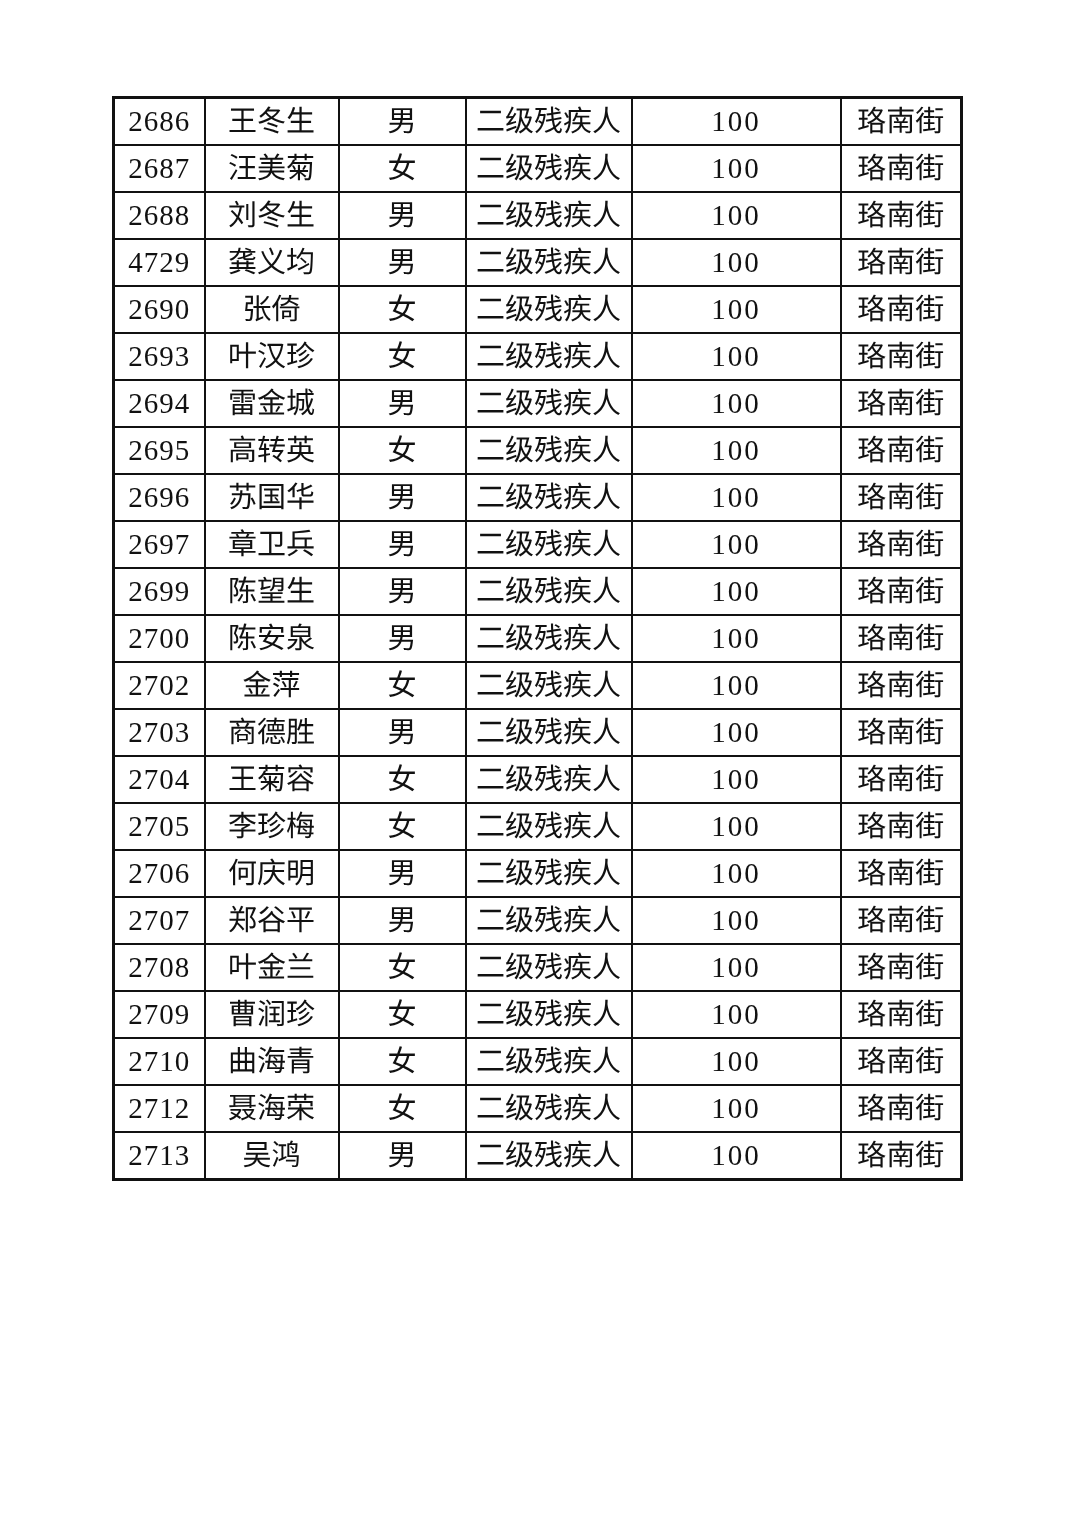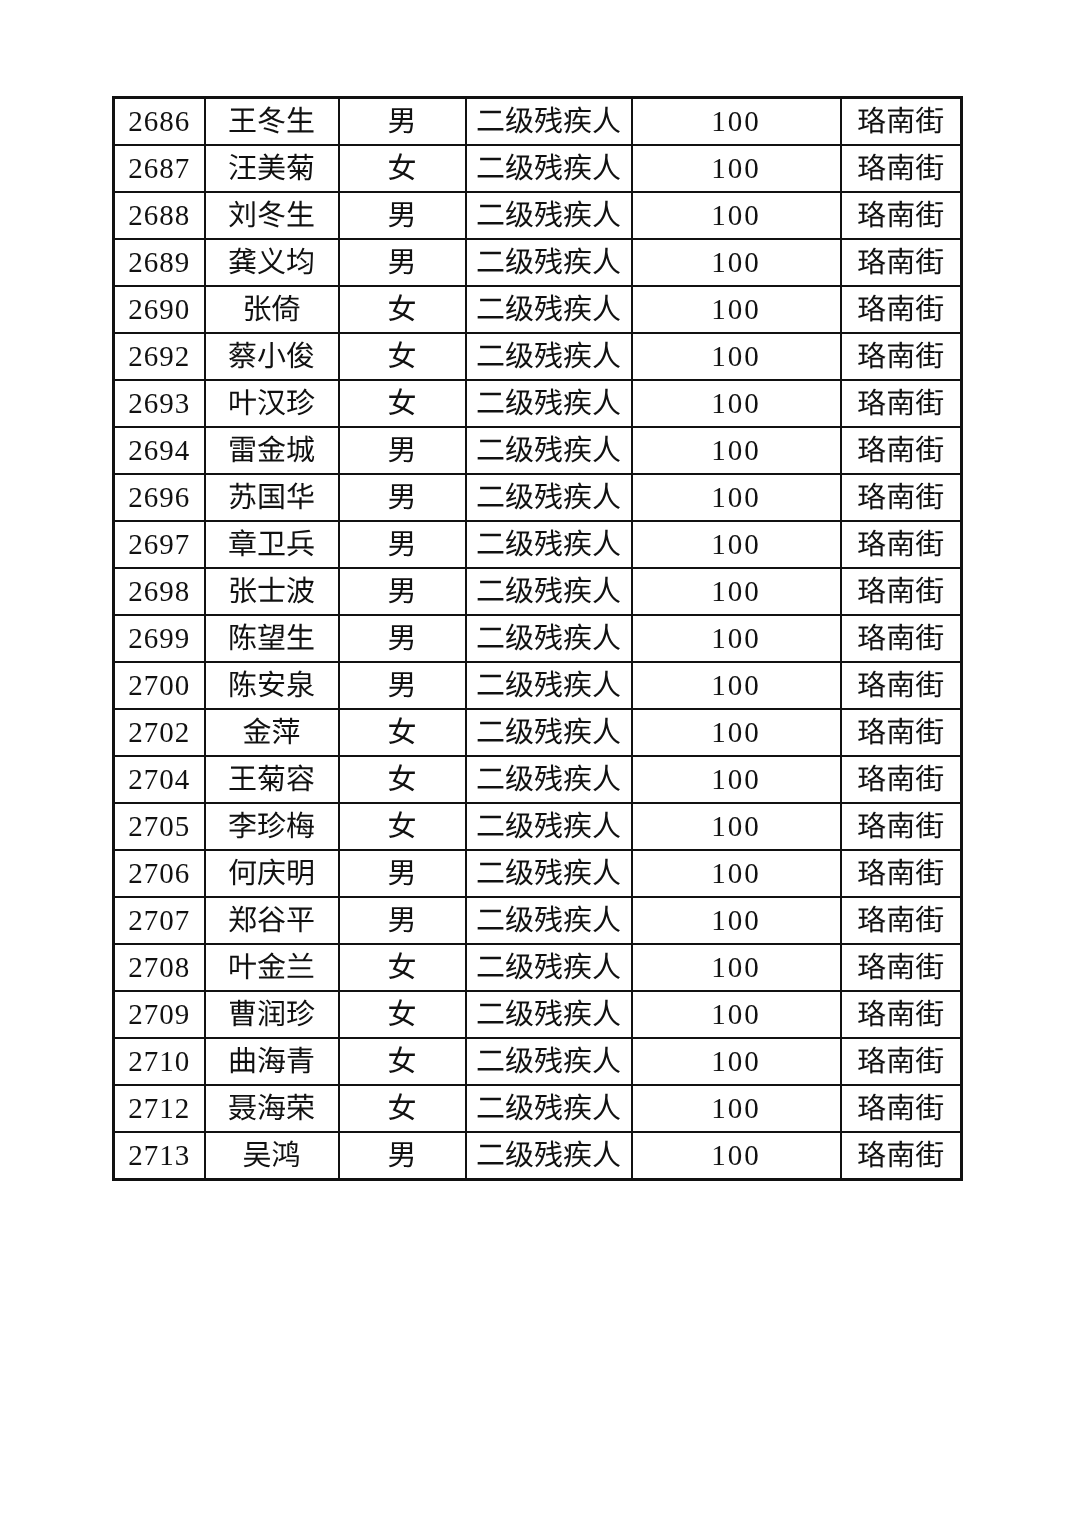--- a/index.html
+++ b/index.html
@@ -77,103 +77,103 @@
         </tr>
         <tr>
           <td class="col-id">2688</td>
           <td class="col-name">刘冬生</td>
           <td class="col-gender">男</td>
           <td class="col-category">二级残疾人</td>
           <td class="col-amount">100</td>
           <td class="col-street">珞南街</td>
         </tr>
         <tr>
-          <td class="col-id">2689</td>
+          <td class="col-id">4729</td>
           <td class="col-name">龚义均</td>
           <td class="col-gender">男</td>
           <td class="col-category">二级残疾人</td>
           <td class="col-amount">100</td>
           <td class="col-street">珞南街</td>
         </tr>
         <tr>
           <td class="col-id">2690</td>
           <td class="col-name">张倚</td>
           <td class="col-gender">女</td>
           <td class="col-category">二级残疾人</td>
           <td class="col-amount">100</td>
           <td class="col-street">珞南街</td>
         </tr>
         <tr>
-          <td class="col-id">2692</td>
-          <td class="col-name">蔡小俊</td>
-          <td class="col-gender">女</td>
-          <td class="col-category">二级残疾人</td>
-          <td class="col-amount">100</td>
-          <td class="col-street">珞南街</td>
-        </tr>
-        <tr>
           <td class="col-id">2693</td>
           <td class="col-name">叶汉珍</td>
           <td class="col-gender">女</td>
           <td class="col-category">二级残疾人</td>
           <td class="col-amount">100</td>
           <td class="col-street">珞南街</td>
         </tr>
         <tr>
           <td class="col-id">2694</td>
           <td class="col-name">雷金城</td>
           <td class="col-gender">男</td>
           <td class="col-category">二级残疾人</td>
           <td class="col-amount">100</td>
           <td class="col-street">珞南街</td>
         </tr>
         <tr>
+          <td class="col-id">2695</td>
+          <td class="col-name">高转英</td>
+          <td class="col-gender">女</td>
+          <td class="col-category">二级残疾人</td>
+          <td class="col-amount">100</td>
+          <td class="col-street">珞南街</td>
+        </tr>
+        <tr>
           <td class="col-id">2696</td>
           <td class="col-name">苏国华</td>
           <td class="col-gender">男</td>
           <td class="col-category">二级残疾人</td>
           <td class="col-amount">100</td>
           <td class="col-street">珞南街</td>
         </tr>
         <tr>
           <td class="col-id">2697</td>
           <td class="col-name">章卫兵</td>
           <td class="col-gender">男</td>
           <td class="col-category">二级残疾人</td>
           <td class="col-amount">100</td>
           <td class="col-street">珞南街</td>
         </tr>
         <tr>
-          <td class="col-id">2698</td>
-          <td class="col-name">张士波</td>
-          <td class="col-gender">男</td>
-          <td class="col-category">二级残疾人</td>
-          <td class="col-amount">100</td>
-          <td class="col-street">珞南街</td>
-        </tr>
-        <tr>
           <td class="col-id">2699</td>
           <td class="col-name">陈望生</td>
           <td class="col-gender">男</td>
           <td class="col-category">二级残疾人</td>
           <td class="col-amount">100</td>
           <td class="col-street">珞南街</td>
         </tr>
         <tr>
           <td class="col-id">2700</td>
           <td class="col-name">陈安泉</td>
           <td class="col-gender">男</td>
           <td class="col-category">二级残疾人</td>
           <td class="col-amount">100</td>
           <td class="col-street">珞南街</td>
         </tr>
         <tr>
           <td class="col-id">2702</td>
           <td class="col-name">金萍</td>
           <td class="col-gender">女</td>
+          <td class="col-category">二级残疾人</td>
+          <td class="col-amount">100</td>
+          <td class="col-street">珞南街</td>
+        </tr>
+        <tr>
+          <td class="col-id">2703</td>
+          <td class="col-name">商德胜</td>
+          <td class="col-gender">男</td>
           <td class="col-category">二级残疾人</td>
           <td class="col-amount">100</td>
           <td class="col-street">珞南街</td>
         </tr>
         <tr>
           <td class="col-id">2704</td>
           <td class="col-name">王菊容</td>
           <td class="col-gender">女</td>
           <td class="col-category">二级残疾人</td>
           <td class="col-amount">100</td>

